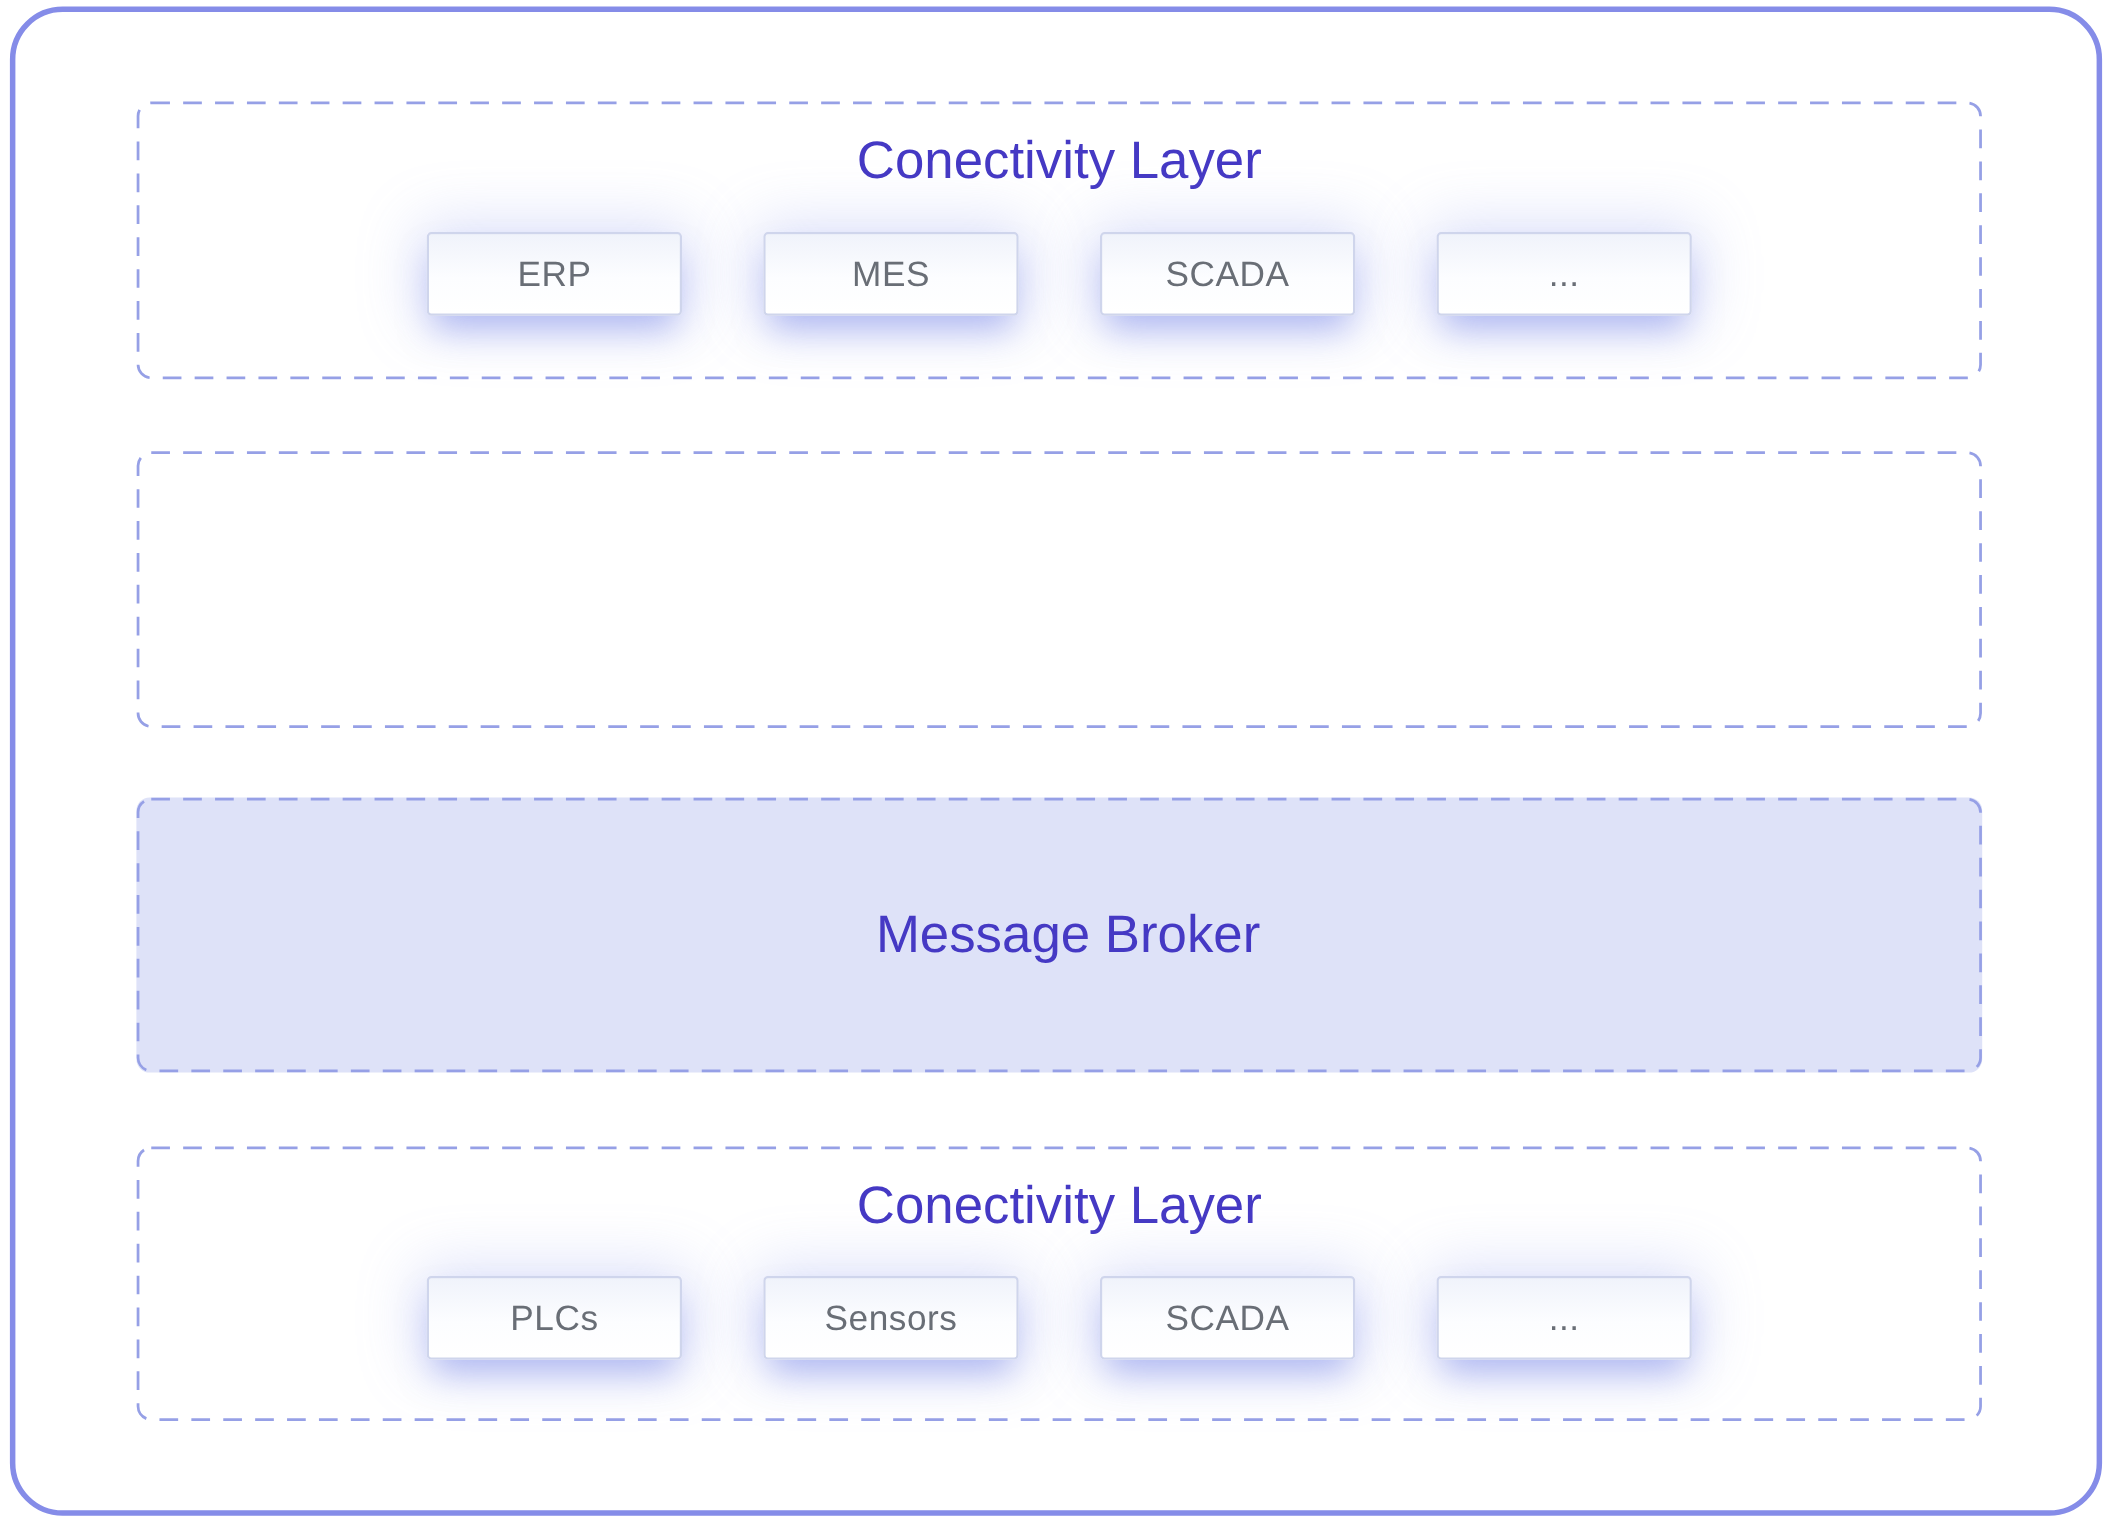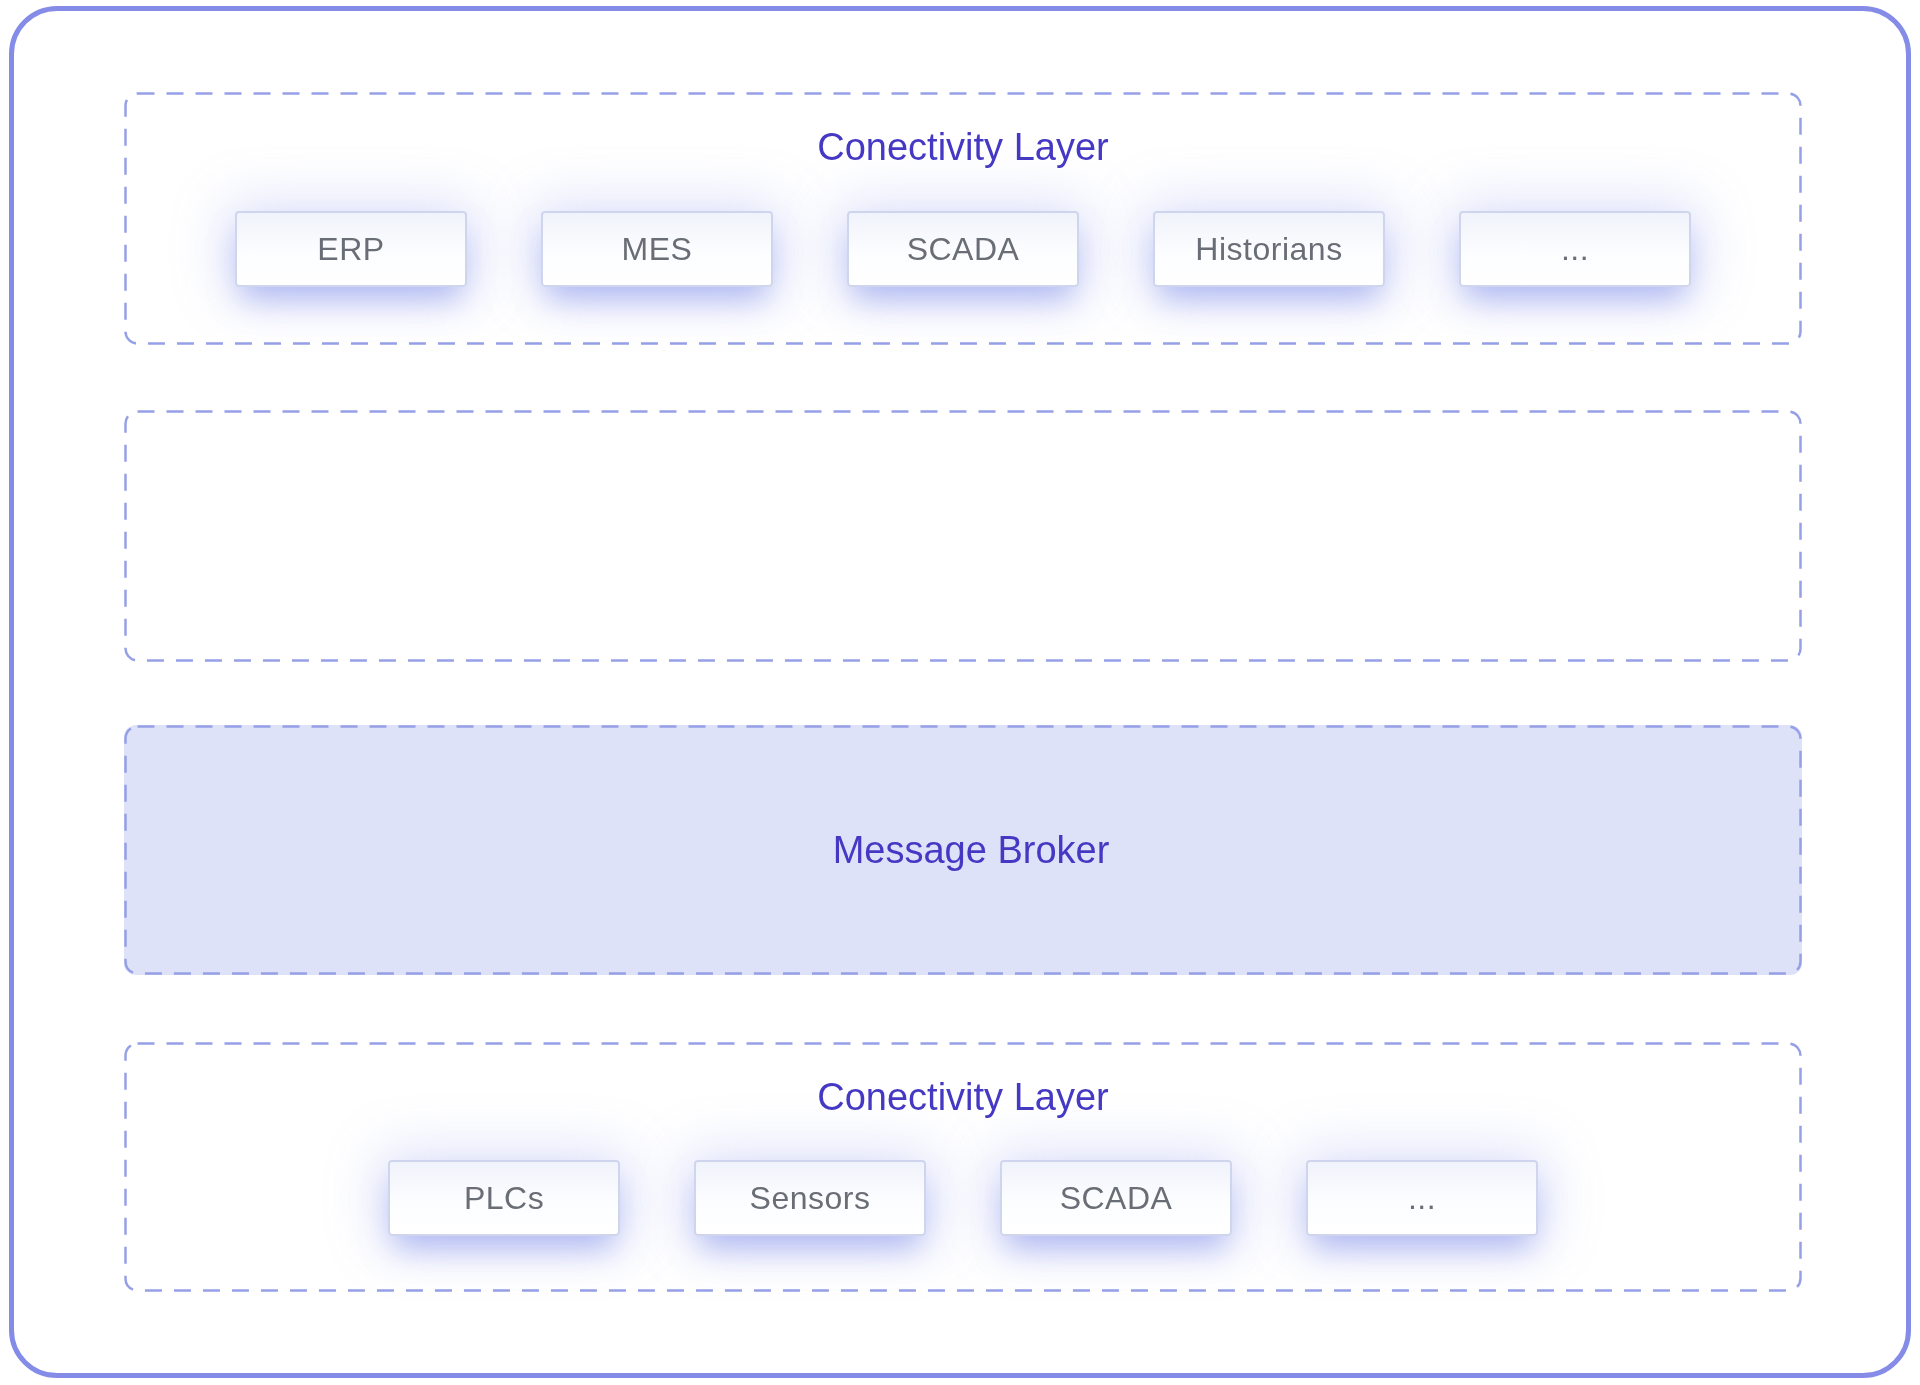--- a/index.html
+++ b/index.html
@@ -19,21 +19,21 @@
     pointer-events:none;overflow:visible;
   }
   .dash rect{
     x:1.5px;y:1.5px;width:calc(100% - 3px);height:calc(100% - 3px);
     rx:12px;ry:12px;fill:none;stroke:#96a0e6;stroke-width:2.5px;
     stroke-dasharray:17 12;
   }
   .layer.filled{background:#dee2f8;border-radius:12px;}
   .layer-title{
     margin:0;position:relative;z-index:2;
-    font-size:38px;font-weight:500;line-height:46px;
+    font-size:48px;font-weight:500;line-height:46px;
     color:#4539c4;text-align:center;
   }
   .layer.top-title{padding-top:32px;}
   .layer.center-title{display:flex;align-items:center;justify-content:center;}
   .row{
     position:relative;z-index:2;margin-top:41px;
     display:flex;justify-content:center;gap:74px;
   }
   .chip{
     width:232px;height:76px;box-sizing:border-box;
@@ -59,23 +59,20 @@
     <h2 class="layer-title">Conectivity Layer</h2>
     <div class="row">
       <div class="chip">
         <span>ERP</span>
       </div>
       <div class="chip">
         <span>MES</span>
       </div>
       <div class="chip">
         <span>SCADA</span>
-      </div>
-      <div class="chip">
-        <span>Historians</span>
       </div>
       <div class="chip">
         <span>...</span>
       </div>
     </div>
   </section>
 
   <section class="layer center-title" style="top:399px;height:252px;">
     <svg class="dash" aria-hidden="true">
         <rect></rect>

